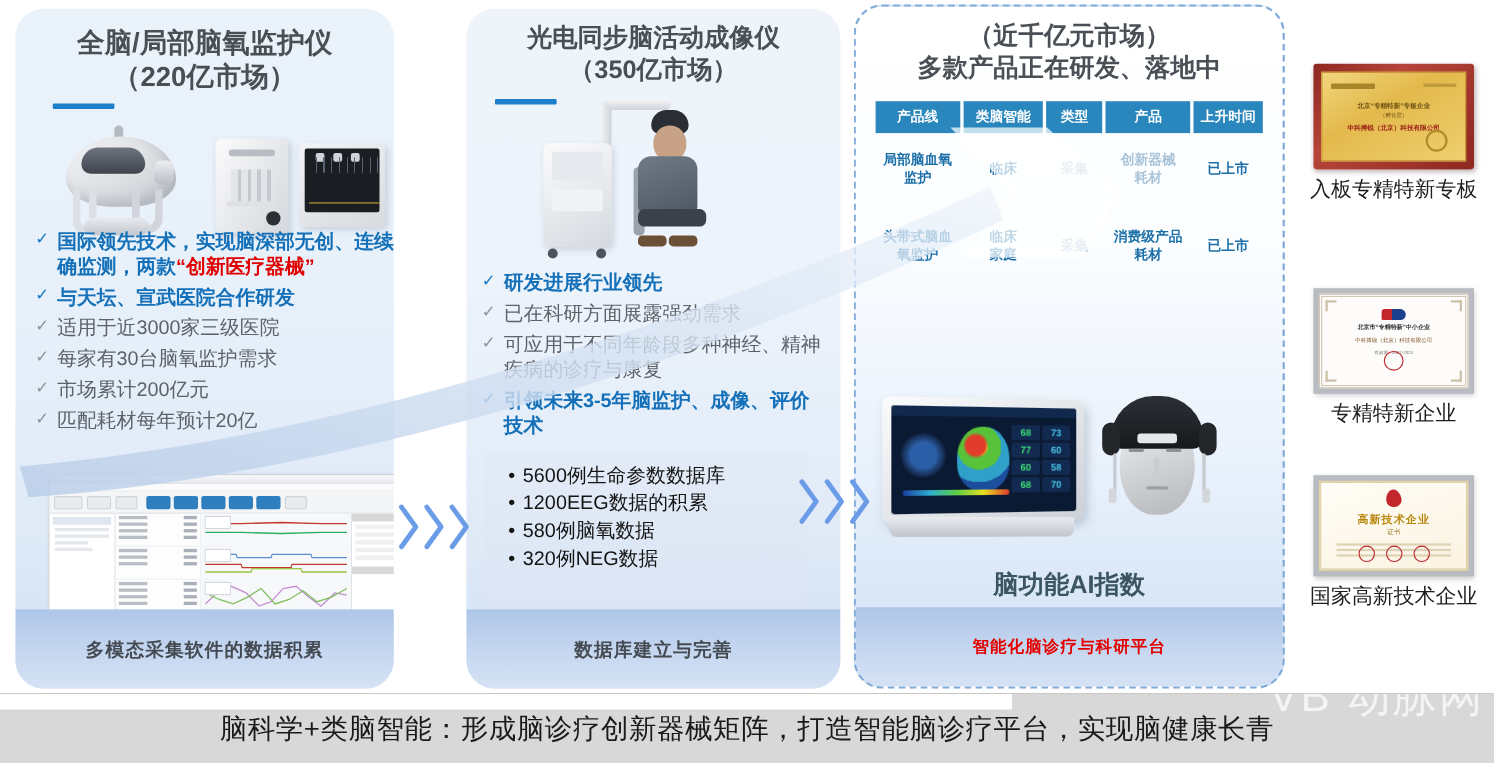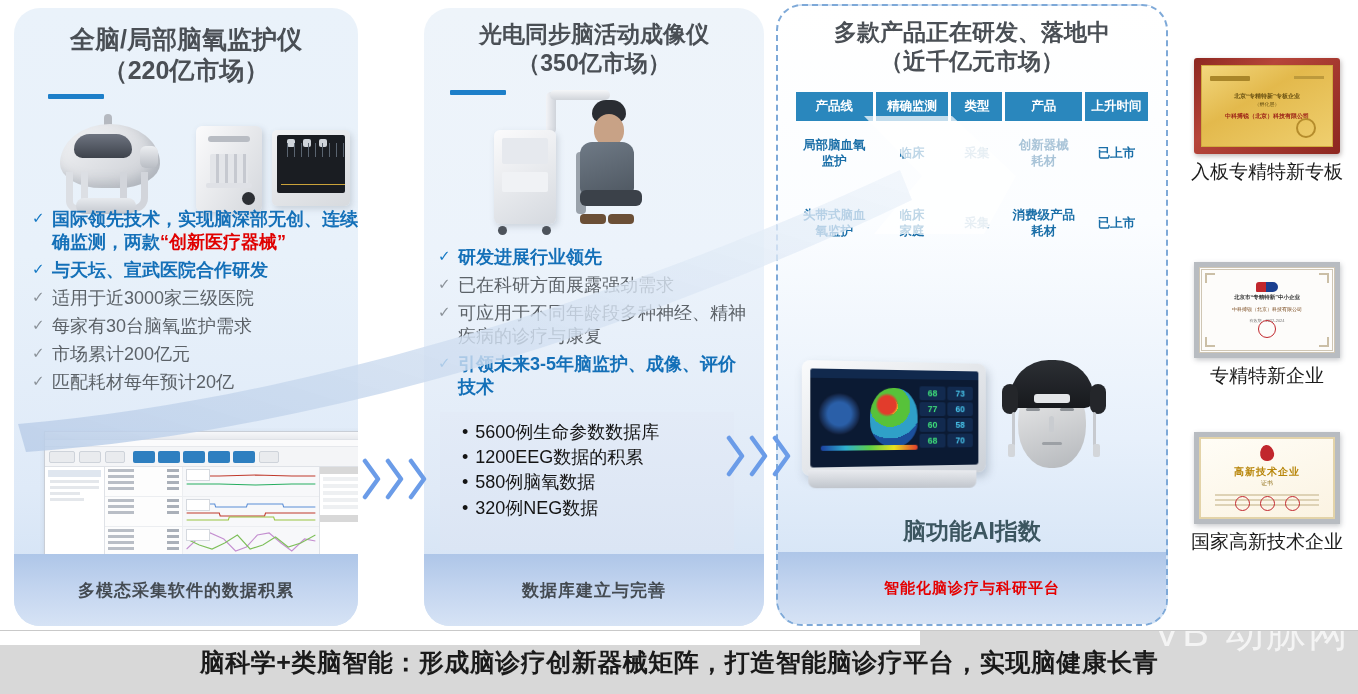--- a/index.html
+++ b/index.html
@@ -245,21 +245,21 @@
   .cert3 .t2 { position:absolute; left:0; right:0; top:40px; text-align:center; font-size:6px; color:#9a7b2a; }
   .cert3 .rows { position:absolute; left:14px; right:14px; top:52px; }
   .cert3 .rows i { display:block; height:2px; background:#ded2b5; margin:3px 0; font-style:normal; }
   .cert3 .seals { position:absolute; left:0; right:0; bottom:6px; display:flex; justify-content:center; gap:10px; }
   .cert3 .seals i { display:block; width:15px; height:15px; border:1.4px solid #c1272d; border-radius:50%; font-style:normal; }
 
   
   #banner { position:absolute; left:0; bottom:0; width:1358px; height:64px;
     background:#d8d8d8; display:flex; align-items:center; justify-content:center;
     border-top:1px solid #c9c9c9; overflow:hidden; }
-  #banner .btext { font-size:25px; font-weight:bold; color:#1a1a1a; letter-spacing:.5px; z-index:2; }
+  #banner .btext { font-size:25px; font-weight:normal; color:#1a1a1a; letter-spacing:.5px; z-index:2; }
   #banner .shade { position:absolute; left:0; top:0; width:920px; height:14px; background:#ffffff; }
   #wm { position:absolute; right:8px; bottom:34px; font-size:40px; font-weight:normal;
     color:rgba(255,255,255,.72); letter-spacing:2px; z-index:1; }
 </style>
 </head>
 <body>
 
 <div id="stage">
 
   <div class="panel" id="panel1">
@@ -494,28 +494,28 @@
       </div>
     </div>
     <div class="footband">
       <span>数据库建立与完善</span>
     </div>
   </div>
 
   <div class="panel" id="panel3">
     <div class="body">
       <div class="ptitle" id="p3title">
+        <div>（近千亿元市场）</div>
         <div>多款产品正在研发、落地中</div>
-        <div>（近千亿元市场）</div>
       </div>
 
       <div id="ptable">
         <div class="thr">
           <div class="th c0">产品线</div>
-          <div class="th c1">精确监测</div>
+          <div class="th c1">类脑智能</div>
           <div class="th c2">类型</div>
           <div class="th c3">产品</div>
           <div class="th c4">上升时间</div>
         </div>
         <div class="tr" style="height:64px;">
           <div class="td c0">局部脑血氧监护</div>
           <div class="td c1">临床</div>
           <div class="td c2 faint">采集</div>
           <div class="td c3 faint" style="white-space:pre-line;">创新器械
 耗材</div>

